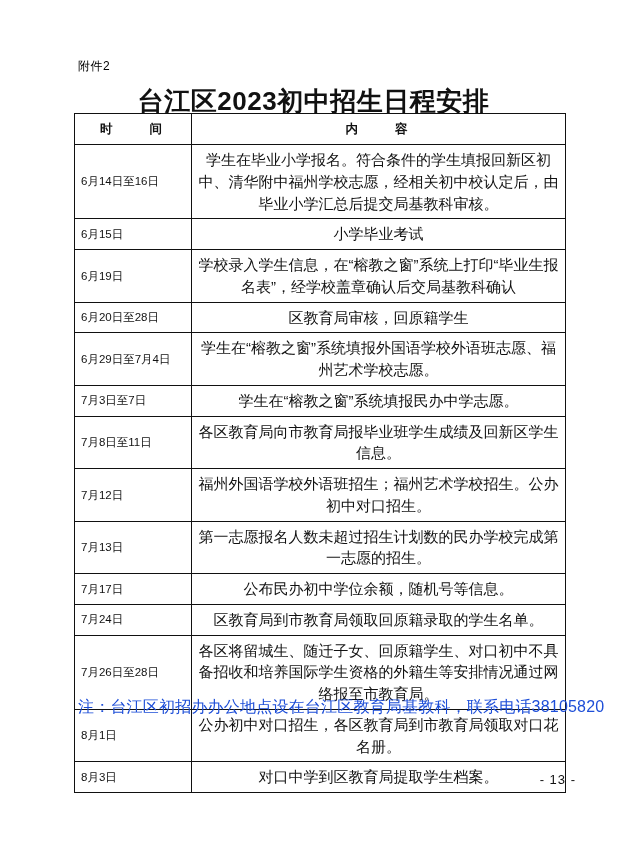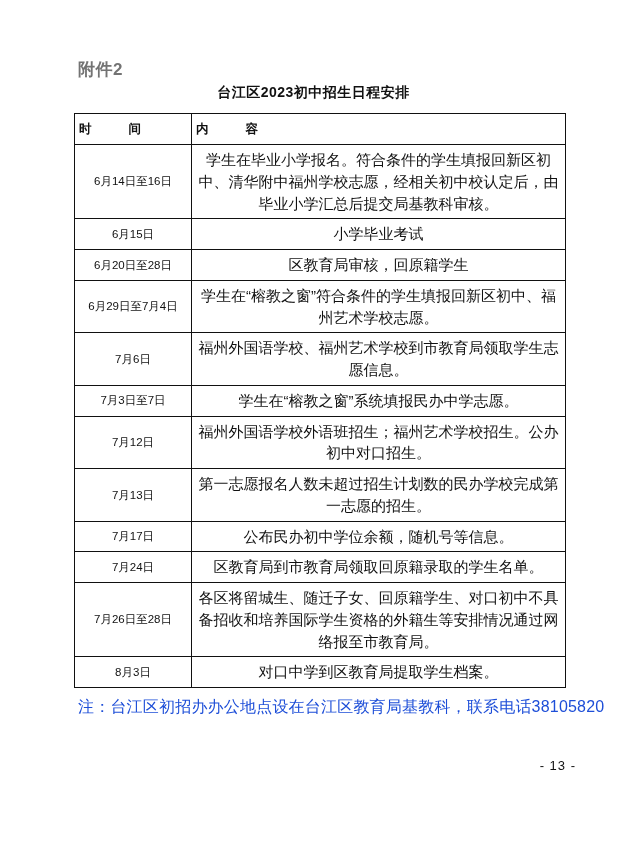--- a/index.html
+++ b/index.html
@@ -18,32 +18,32 @@
   .page {
     position: relative;
     width: 640px;
     height: 845px;
     box-sizing: border-box;
   }
   .attachment-label {
     position: absolute;
     left: 78px;
     top: 58px;
-    font-size: 17px;
-    font-weight: 700;
+    font-size: 12px;
+    font-weight: 400;
     letter-spacing: 0.5px;
-    color: #737373;
+    color: #000000;
   }
   .doc-title {
     position: absolute;
     left: 0;
     right: 13px;
     top: 84px;
     text-align: center;
-    font-size: 14px;
+    font-size: 26px;
     font-weight: 700;
     letter-spacing: 0.5px;
     color: #111;
   }
   .table-wrap {
     position: absolute;
     left: 74px;
     top: 113px;
     width: 492px;
   }
@@ -56,50 +56,49 @@
   }
   table.schedule th,
   table.schedule td {
     border: 1px solid #111111;
     padding: 4px 6px;
     vertical-align: middle;
     line-height: 1.45;
   }
   table.schedule th {
     font-weight: 700;
-    text-align: left;
+    text-align: center;
     font-size: 12.5px;
     letter-spacing: 4px;
     padding: 6px 4px;
   }
   table.schedule th.col-time {
     width: 108px;
   }
   td.time-cell {
-    text-align: center;
     white-space: nowrap;
     font-size: 11.5px;
   }
   td.content-cell {
     text-align: center;
     font-size: 15px;
   }
   .note {
     position: absolute;
     left: 78px;
     top: 681px;
     font-size: 16px;
     color: #1d4ed8;
     letter-spacing: 0.2px;
     margin-top: 16px;
   }
   .page-number {
     position: absolute;
     right: 64px;
-    bottom: 72px;
+    bottom: 58px;
     font-size: 13px;
     color: #111;
     letter-spacing: 1px;
   }
 </style>
 </head>
 <body>
 
 <div class="page">
 
@@ -118,34 +117,38 @@
       <tbody id="schedule-body">
           <tr>
             <td class="time-cell">6月14日至16日</td>
             <td class="content-cell">学生在毕业小学报名。符合条件的学生填报回新区初中、清华附中福州学校志愿，经相关初中校认定后，由毕业小学汇总后提交局基教科审核。</td>
           </tr>
           <tr>
             <td class="time-cell">6月15日</td>
             <td class="content-cell">小学毕业考试</td>
           </tr>
           <tr>
+            <td class="time-cell">6月19日</td>
+            <td class="content-cell">学校录入学生信息，在“榕教之窗”系统上打印“毕业生报名表”，经学校盖章确认后交局基教科确认</td>
+          </tr>
+          <tr>
             <td class="time-cell">6月20日至28日</td>
             <td class="content-cell">区教育局审核，回原籍学生</td>
           </tr>
           <tr>
             <td class="time-cell">6月29日至7月4日</td>
-            <td class="content-cell">学生在“榕教之窗”符合条件的学生填报回新区初中、福州艺术学校志愿。</td>
-          </tr>
-          <tr>
-            <td class="time-cell">7月6日</td>
-            <td class="content-cell">福州外国语学校、福州艺术学校到市教育局领取学生志愿信息。</td>
+            <td class="content-cell">学生在“榕教之窗”系统填报外国语学校外语班志愿、福州艺术学校志愿。</td>
           </tr>
           <tr>
             <td class="time-cell">7月3日至7日</td>
             <td class="content-cell">学生在“榕教之窗”系统填报民办中学志愿。</td>
+          </tr>
+          <tr>
+            <td class="time-cell">7月8日至11日</td>
+            <td class="content-cell">各区教育局向市教育局报毕业班学生成绩及回新区学生信息。</td>
           </tr>
           <tr>
             <td class="time-cell">7月12日</td>
             <td class="content-cell">福州外国语学校外语班招生；福州艺术学校招生。公办初中对口招生。</td>
           </tr>
           <tr>
             <td class="time-cell">7月13日</td>
             <td class="content-cell">第一志愿报名人数未超过招生计划数的民办学校完成第一志愿的招生。</td>
           </tr>
           <tr>
@@ -154,20 +157,24 @@
           </tr>
           <tr>
             <td class="time-cell">7月24日</td>
             <td class="content-cell">区教育局到市教育局领取回原籍录取的学生名单。</td>
           </tr>
           <tr>
             <td class="time-cell">7月26日至28日</td>
             <td class="content-cell">各区将留城生、随迁子女、回原籍学生、对口初中不具备招收和培养国际学生资格的外籍生等安排情况通过网络报至市教育局。</td>
           </tr>
           <tr>
+            <td class="time-cell">8月1日</td>
+            <td class="content-cell">公办初中对口招生，各区教育局到市教育局领取对口花名册。</td>
+          </tr>
+          <tr>
             <td class="time-cell">8月3日</td>
             <td class="content-cell">对口中学到区教育局提取学生档案。</td>
           </tr>
         </tbody>
     </table>
   </div>
 
   <div class="note">注：台江区初招办办公地点设在台江区教育局基教科，联系电话38105820</div>
 
   <div class="page-number">- 13 -</div>

